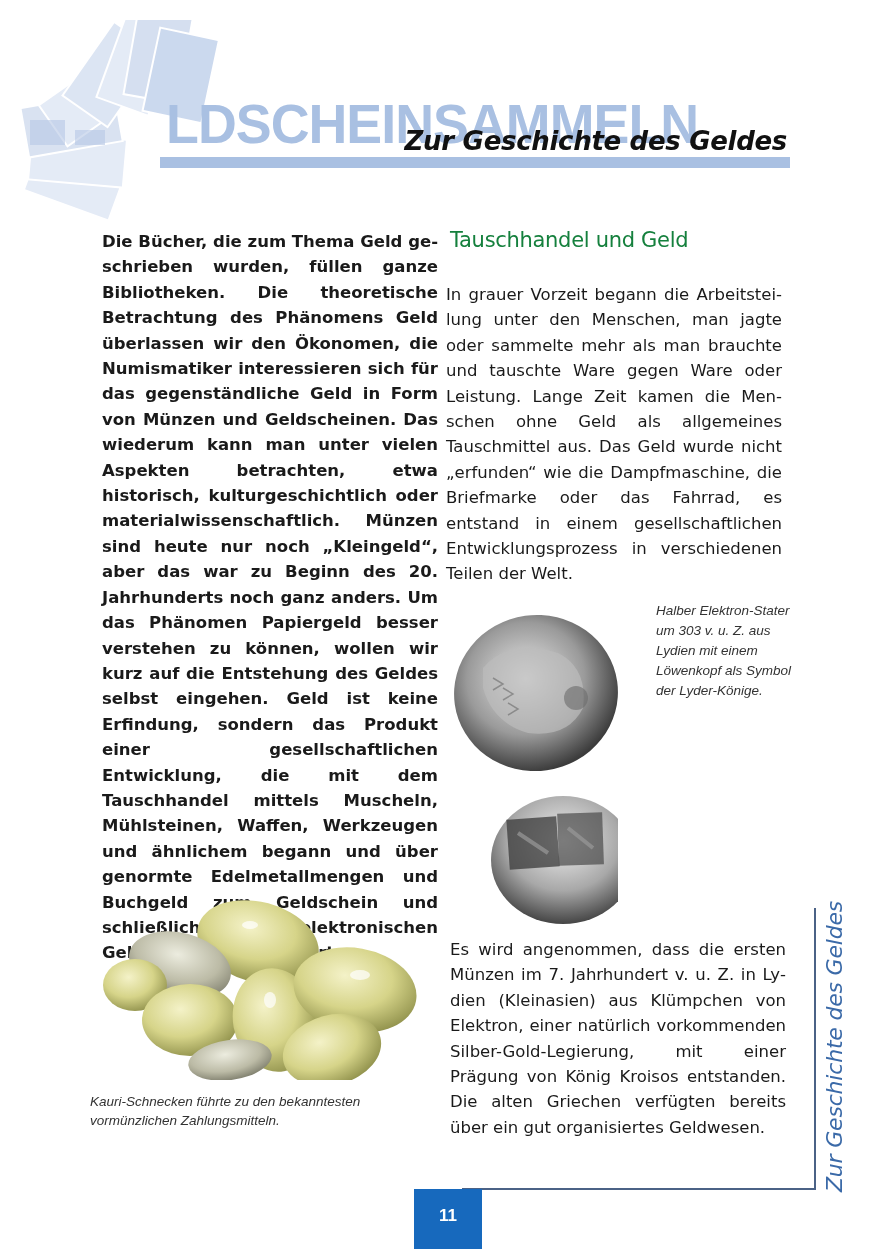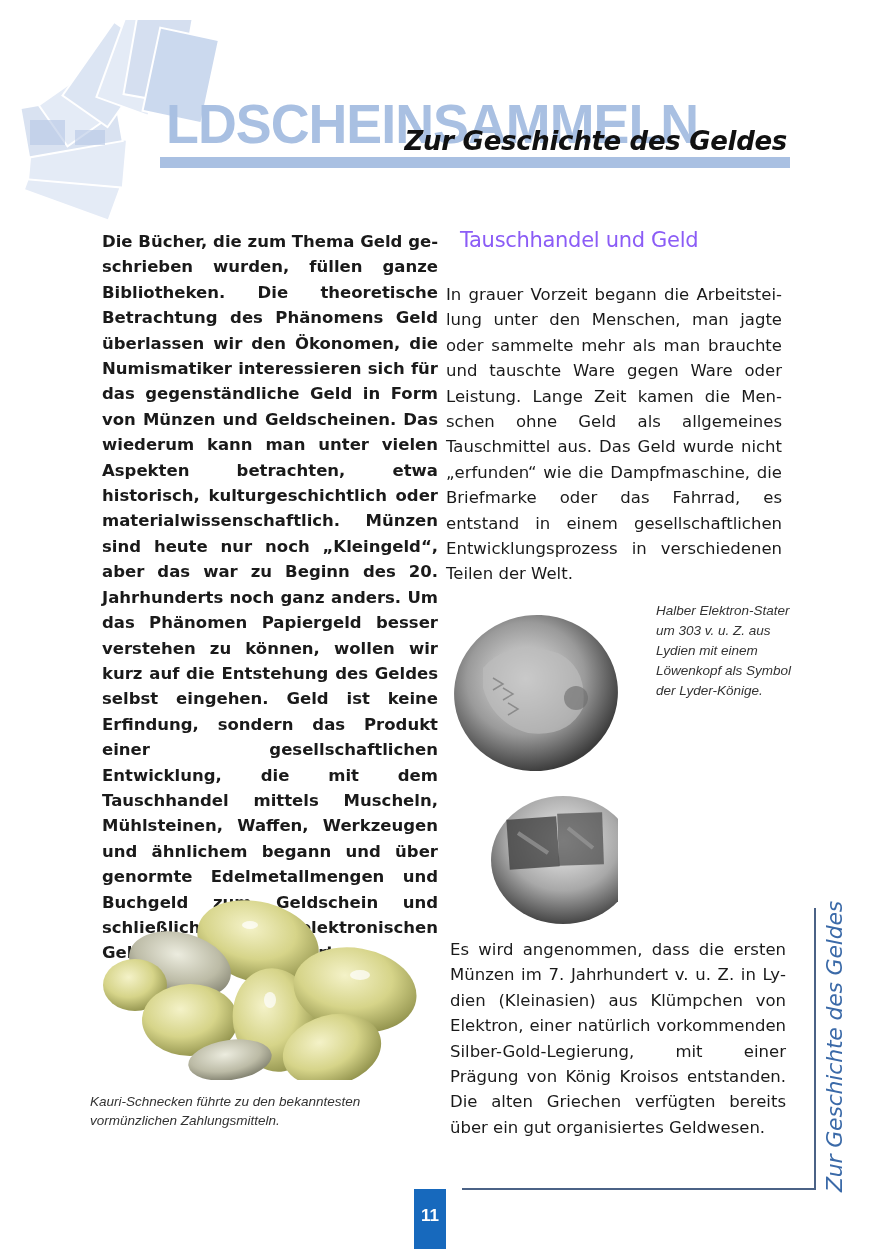--- a/index.html
+++ b/index.html
@@ -10,37 +10,37 @@
   .header-big { position:absolute; left:166px; top:96px; font-family:"Liberation Sans", sans-serif; font-weight:bold; font-size:56px; letter-spacing:-1px; color:#a9c0e2; line-height:56px; transform:scaleX(0.96); transform-origin:left top; white-space:nowrap; }
   .header-bar { position:absolute; left:160px; top:157px; width:630px; height:11px; background:#a9c0e2; }
   .header-sub { position:absolute; right:88px; top:126px; font-family:"DejaVu Sans", sans-serif; font-style:italic; font-weight:bold; font-size:26px; color:#111; letter-spacing:-0.3px; white-space:nowrap; }
 
   
   .col { position:absolute; font-size:16.5px; line-height:25.4px; text-align:justify; }
   .col-left { left:102px; top:229px; width:336px;font-weight:bold; }
   .col-right { left:446px; top:282px; width:336px; }
   .col-right-2 { left:450px; top:937px; width:336px; }
   .col p { margin:0; hyphens:manual; }
-  .section-heading { position:absolute; left:460px; top:228px; font-size:21px; color:#8b5cf6; font-weight:normal; letter-spacing:-0.3px; }
+  .section-heading { position:absolute; left:450px; top:228px; font-size:21px; color:#15803d; font-weight:normal; letter-spacing:-0.3px; }
 
   
   .coin-figure { position:absolute; left:448px; top:598px; width:170px; height:330px; }
   .coin-caption { position:absolute; left:656px; top:601px; width:150px; font-family:"Liberation Sans", sans-serif; font-style:italic; font-size:13.5px; line-height:20px; color:#333; }
 
   
   .shell-figure { position:absolute; left:100px; top:890px; width:320px; height:190px; }
   .shell-caption { position:absolute; left:90px; top:1092px; width:340px; font-family:"Liberation Sans", sans-serif; font-style:italic; font-size:13.5px; line-height:19px; color:#333; }
 
   
   .side-rule-v { position:absolute; left:814px; top:908px; width:2px; height:282px; background:#4b6286; }
   .side-rule-h { position:absolute; left:462px; top:1188px; width:354px; height:2px; background:#4b6286; }
   .side-title { position:absolute; left:822px; top:1192px; transform:rotate(-90deg); transform-origin:left top; font-size:22px; color:#3b6aa8; white-space:nowrap; font-style:italic; letter-spacing:-0.2px; }
 
   
-  .page-number { position:absolute; left:414px; top:1189px; width:32px; height:60px; background:#1769bd; color:#fff; font-family:"Liberation Sans", sans-serif; font-weight:bold; font-size:17px; display:flex; align-items:flex-start; justify-content:center; padding-top:17px; box-sizing:border-box; }
+  .page-number { position:absolute; left:414px; top:1189px; width:68px; height:60px; background:#1769bd; color:#fff; font-family:"Liberation Sans", sans-serif; font-weight:bold; font-size:17px; display:flex; align-items:flex-start; justify-content:center; padding-top:17px; box-sizing:border-box; }
 </style>
 </head>
 <body>
 
 <svg class="banknote-fan" viewBox="0 0 300 200">
   <g fill="#e3eaf6" stroke="#ffffff" stroke-width="2" opacity="0.95">
     <rect x="20" y="140" width="90" height="45" transform="rotate(20 60 160)"></rect>
     <rect x="20" y="115" width="95" height="48" transform="rotate(5 60 140)"></rect>
     <rect x="15" y="80" width="95" height="50" fill="#d7e1f1" transform="rotate(-10 60 110)"></rect>
     <rect x="35" y="55" width="90" height="50" transform="rotate(-35 80 80)"></rect>

